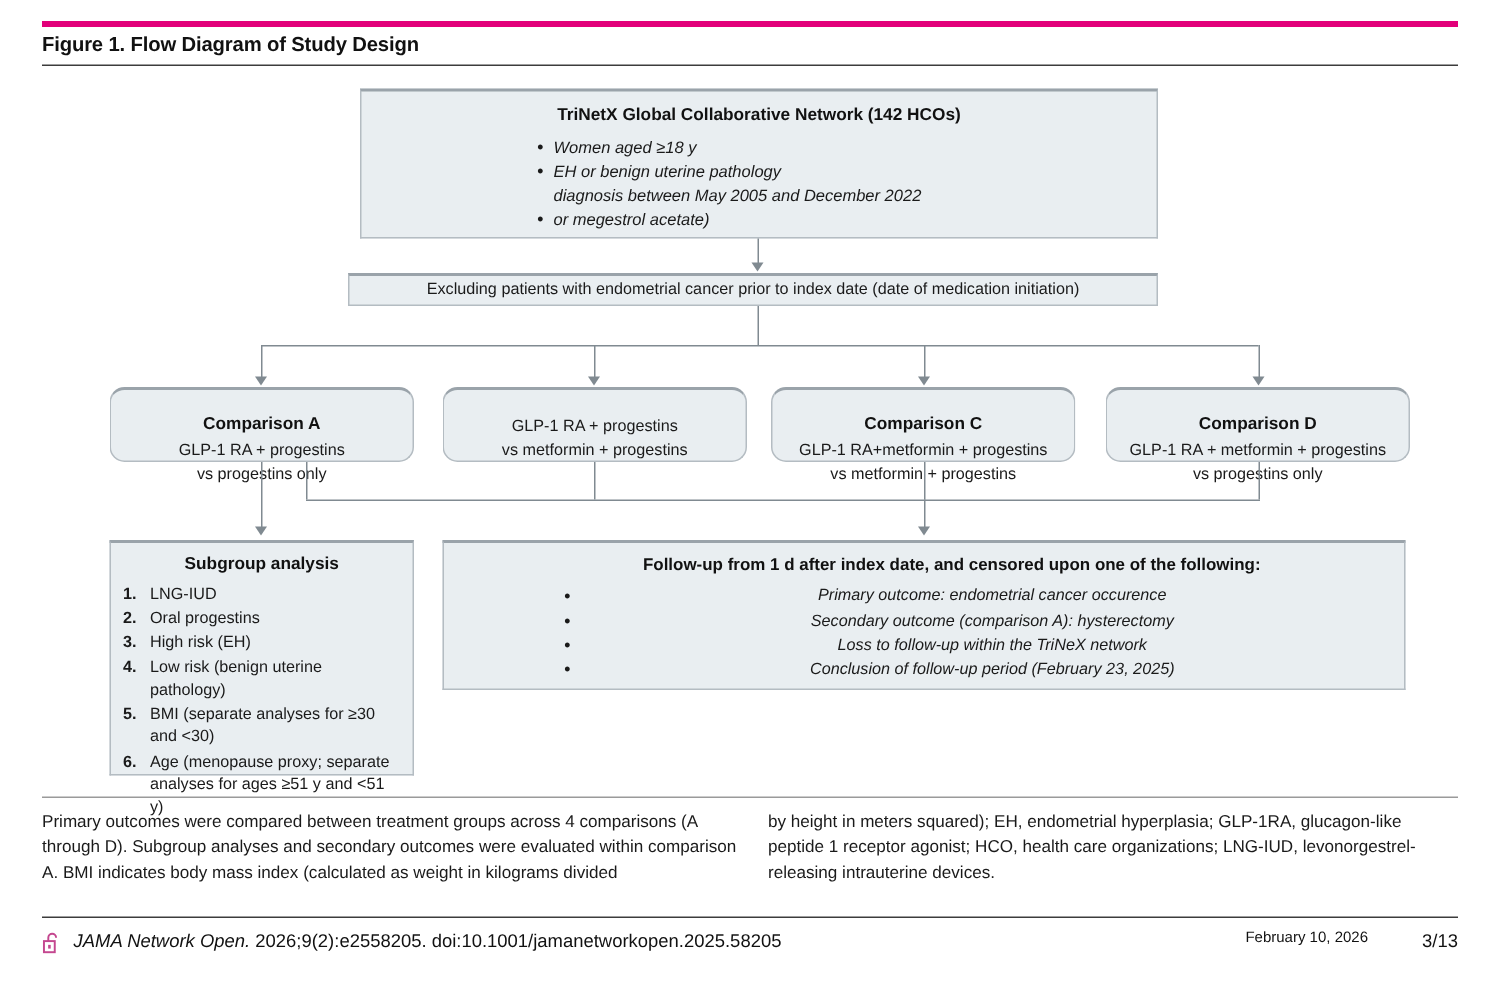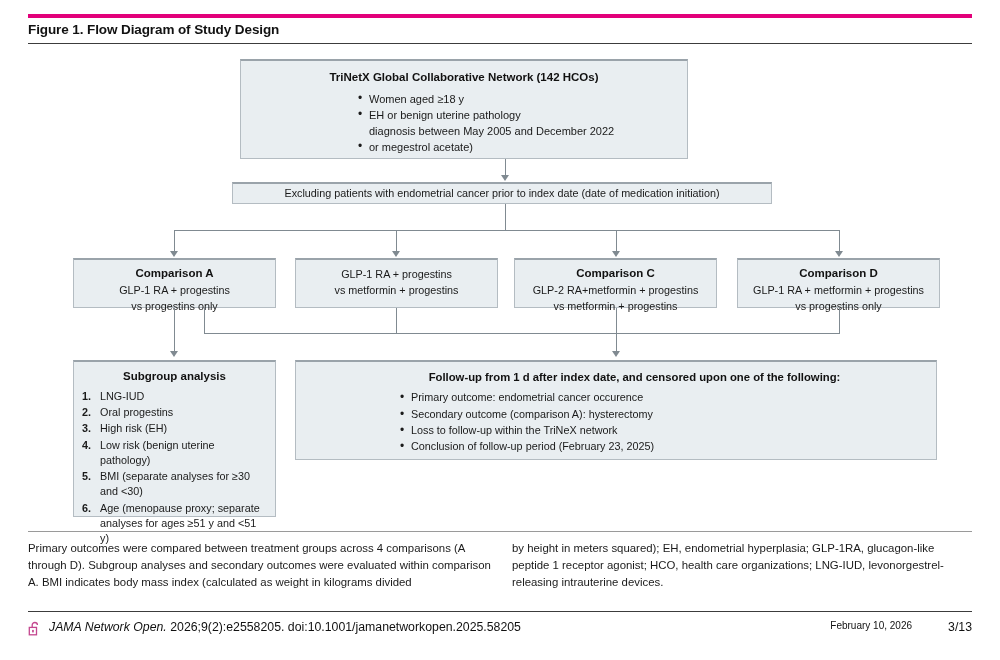--- a/index.html
+++ b/index.html
@@ -57,20 +57,21 @@
   .fbox .ctr {
     text-align: center;
     font-size: 11px;
     color: #1a1a1a;
     line-height: 1.4;
   }
   .fbox ul.bul {
     list-style: none;
     margin: 0;
     padding: 0;
+    font-style: italic;
   }
   .fbox ul.bul li {
     font-size: 11px;
     line-height: 1.48;
     position: relative;
     padding-left: 11px;
     color: #1a1a1a;
   }
   .fbox ul.bul li::before {
     content: "\2022";
@@ -79,41 +80,42 @@
     font-size: 12px;
   }
   .fbox ul.bul li .cont {
     display: block;
     padding-left: 0;
   }
 
   
   #box-cohort {
     left: 240px; top: 59px;
-    width: 448px; height: 100px;
+    width: 532px; height: 100px;
     padding: 9px 0 0 0;
   }
   #box-cohort .blist {
     margin: 5px 0 0 0;
     padding-left: 117px;
   }
 
   
   #box-exclusion {
     left: 232px; top: 182px;
     width: 540px; height: 22px;
     display: flex; align-items: center; justify-content: center;
   }
   #box-exclusion .ctr { font-size: 10.8px; }
 
   
   .cmpbox {
     top: 258px;
     width: 203px; height: 50px;
-    padding-top: 6px;
+    padding-top: 16px;
+    border-radius: 10px;
   }
   #box-cmp-a { left: 73px; }
   #box-cmp-b { left: 295px; }
   #box-cmp-c { left: 514px; }
   #box-cmp-d { left: 737px; }
   .cmpbox .hdr { font-size: 11.5px; }
   .cmpbox .ctr { font-size: 10.8px; margin-top: 1px; }
 
   
   #box-subgroup {
@@ -142,21 +144,22 @@
 
   
   #box-followup {
     left: 295px; top: 360px;
     width: 642px; height: 100px;
     padding-top: 8px;
   }
   #box-followup .hdr { font-size: 11.3px; padding-left: 37px; }
   #box-followup .blist {
     margin: 4px 0 0 0;
-    padding-left: 104px;
+    padding-left: 80px;
+    text-align: center;
   }
   #box-followup ul.bul li { font-size: 10.8px; line-height: 1.52; }
 
   
   .conn {
     position: absolute;
     background: #808a91;
   }
   .vline { width: 1px; }
   .hline { height: 1px; }
@@ -262,21 +265,21 @@
   <div class="hdr">Comparison A</div>
   <div class="ctr">GLP-1 RA + progestins</div>
   <div class="ctr">vs progestins only</div>
 </div>
 <div class="fbox cmpbox" id="box-cmp-b">
   <div class="ctr">GLP-1 RA + progestins</div>
   <div class="ctr">vs metformin + progestins</div>
 </div>
 <div class="fbox cmpbox" id="box-cmp-c">
   <div class="hdr">Comparison C</div>
-  <div class="ctr">GLP-2 RA+metformin + progestins</div>
+  <div class="ctr">GLP-1 RA+metformin + progestins</div>
   <div class="ctr">vs metformin + progestins</div>
 </div>
 <div class="fbox cmpbox" id="box-cmp-d">
   <div class="hdr">Comparison D</div>
   <div class="ctr">GLP-1 RA + metformin + progestins</div>
   <div class="ctr">vs progestins only</div>
 </div>
 
 <div class="conn vline" style="left:174px; top:308px; height:44px;"></div>
 <div class="arrow" style="left:170px; top:351px;"></div>

